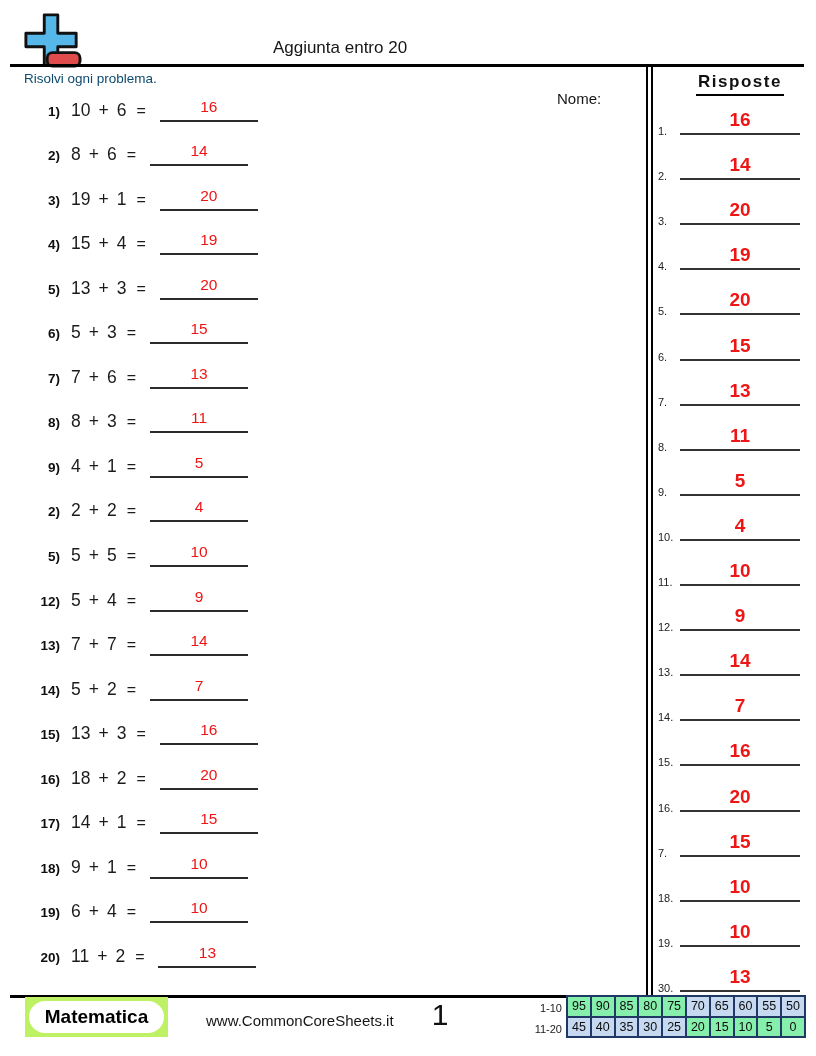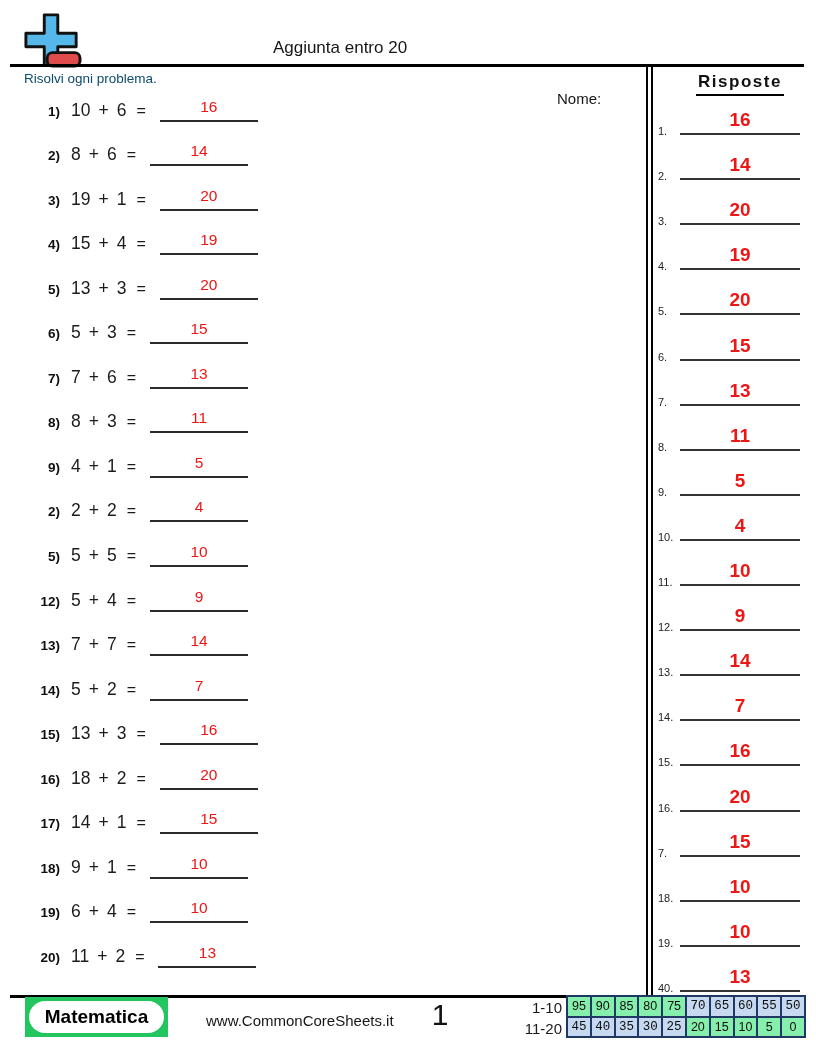--- a/index.html
+++ b/index.html
@@ -42,35 +42,35 @@
   .answers-list { position:absolute; left:655px; top:93px; width:150px; }
   .answer-row { position:relative; height:45.1px; }
   .a-label { position:absolute; left:3px; bottom:1px; font-size:11px; color:#222; }
   .a-line { position:absolute; left:25px; right:5px; bottom:3px;
             border-bottom:2px solid #333; text-align:center;
             font-size:19px; font-weight:bold; color:#ee1515; padding-bottom:2px; }
 
   
   .footer-line { position:absolute; left:10px; top:995px; width:794px; height:2.5px; background:#000; }
   .brand-box { position:absolute; left:25px; top:997px; width:143px; height:40px;
-               background:#22c55e; display:flex; align-items:center; justify-content:center; }
+               background:#bef264; display:flex; align-items:center; justify-content:center; }
   .brand-pill { background:#fff; border-radius:999px; width:135px; height:32px;
                 display:flex; align-items:center; justify-content:center;
                 font-size:19px; font-weight:bold; color:#000; }
   .website { position:absolute; left:174px; top:1012px; font-size:15px; color:#161616;margin-left:32px; }
   .page-number { position:absolute; left:405px; top:998px; width:70px; text-align:center;
                  font-size:30px; color:#111; }
   .score-labels { position:absolute; left:488px; top:998px; width:74px; text-align:right;
-                  font-size:15px; line-height:20.5px; color:#1a1a1a; }
+                  font-size:11px; line-height:20.5px; color:#1a1a1a; }
   .score-table { position:absolute; left:566px; top:995px;
                  display:grid; grid-template-columns:repeat(10,23.8px);
                  grid-auto-rows:20.6px; border:1.5px solid #1f3864; background:#86efac; }
   .score-cell { border:1px solid #1f3864; display:flex; align-items:center; justify-content:center;
                 font-size:12.5px; color:#0d0d0d; }
-  .score-cell.hl { background:#c6d9f1;font-family:Liberation Mono, monospace; }
+  .score-cell.hl { background:#c6d9f1; }
 </style>
 </head>
 <body>
 
 <div class="page">
 
   <span class="logo">
     <svg viewBox="0 0 64 60" width="64" height="58">
       <path d="M24 3 h14 v19 h19 v14 h-19 v19 h-14 v-19 H5 v-14 h19 Z" fill="#56b8e8" stroke="#111" stroke-width="3" stroke-linejoin="round"></path>
       <rect x="27" y="42" width="34" height="14" rx="5.5" fill="#e04b4b" stroke="#111" stroke-width="3"></rect>
@@ -361,21 +361,21 @@
   </div>
       <div class="answer-row">
     <span class="a-label">18.</span>
     <span class="a-line">10</span>
   </div>
       <div class="answer-row">
     <span class="a-label">19.</span>
     <span class="a-line">10</span>
   </div>
       <div class="answer-row">
-    <span class="a-label">40.</span>
+    <span class="a-label">30.</span>
     <span class="a-line">13</span>
   </div>
     </div>
 
   <div class="footer-line"></div>
   <div class="brand-box">
     <div class="brand-pill">Matematica</div>
   </div>
   <div class="website">www.CommonCoreSheets.it</div>
   <div class="page-number">1</div>

